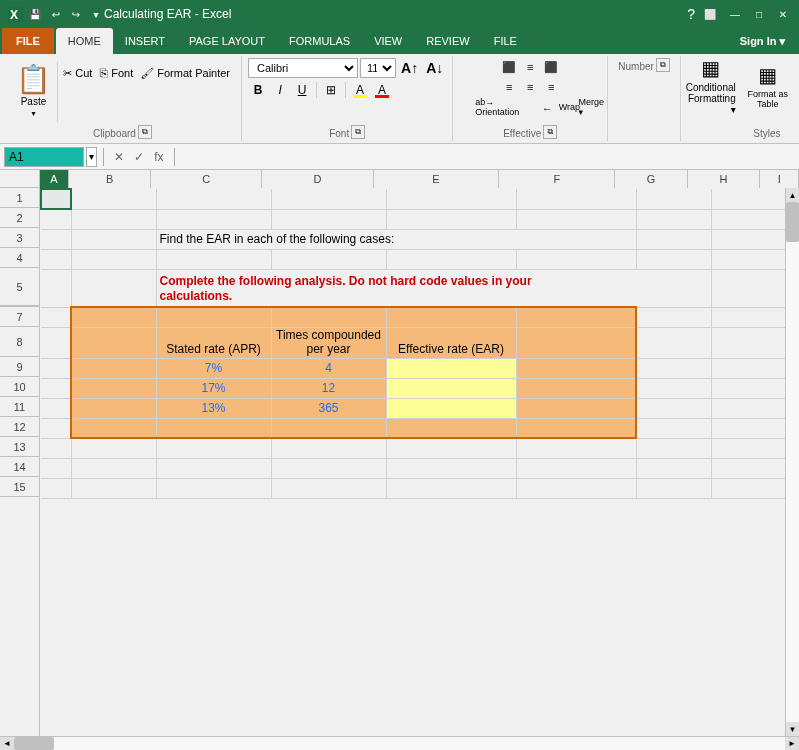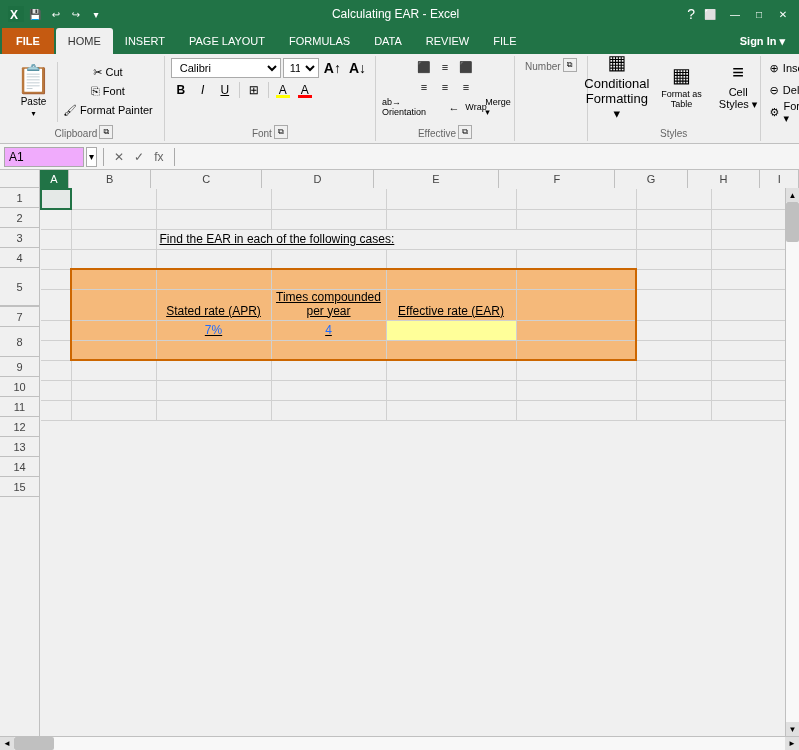--- a/index.html
+++ b/index.html
@@ -10,21 +10,21 @@
       background: #217346;
       color: white;
       height: 28px;
       display: flex;
       align-items: center;
       justify-content: space-between;
       padding: 0 8px;
       font-size: 12px;
     }
     .title-bar-left { display: flex; align-items: center; gap: 6px; }
-    .title-bar-center { flex: 1; text-align: center; font-size: 12px; }
+    .title-bar-center { flex: 1; text-align: left; font-size: 12px; }
     .title-bar-right { display: flex; gap: 8px; font-size: 11px; }
 
     
     .qa-icons { display: flex; align-items: center; gap: 4px; }
     .qa-icon { width: 16px; height: 16px; display: flex; align-items: center; justify-content: center; font-size: 10px; color: white; cursor: pointer; }
 
     
     .ribbon-tabs {
       background: #217346;
       display: flex;
@@ -103,21 +103,21 @@
       cursor: pointer;
       border-radius: 2px;
       font-size: 11px;
       height: 20px;
       min-width: 20px;
     }
     .paste-btn {
       display: flex; flex-direction: column; align-items: center; justify-content: center;
       padding: 4px 8px; cursor: pointer; border-right: 1px solid #d0d0d0; width: 48px; height: 60px; gap: 2px;
     }
-    .paste-sub { display: flex; flex-direction: column; gap: 1px; padding: 2px; }
+    .paste-sub { display: flex; gap: 1px; padding: 2px; }
     .font-row { display: flex; align-items: center; gap: 2px; }
     .font-select {
       border: 1px solid #aaa; background: white; padding: 1px 4px; font-size: 11px; width: 110px; height: 20px; cursor: pointer;
     }
     .font-size-select { border: 1px solid #aaa; background: white; padding: 1px 2px; font-size: 11px; width: 36px; height: 20px; cursor: pointer; }
     .format-btn {
       border: 1px solid transparent; background: transparent; padding: 1px 3px; cursor: pointer; font-size: 12px;
       height: 20px; min-width: 20px; display: flex; align-items: center; justify-content: center;
     }
     .format-btn.bold { font-weight: bold; }
@@ -135,21 +135,21 @@
     .formula-bar {
       background: #f5f5f5;
       border-bottom: 1px solid #c0c0c0;
       display: flex;
       align-items: center;
       height: 26px;
       gap: 2px;
       padding: 0 4px;
     }
     .name-box {
-      border: 1px solid #aaa; background: #f0abfc; width: 80px; height: 20px;
+      border: 1px solid #aaa; background: #14b8a6; width: 80px; height: 20px;
       font-size: 12px; padding: 0 4px; display: flex; align-items: center;
     }
     .name-box-dropdown { cursor: pointer; border: 1px solid #aaa; background: white; height: 20px; padding: 0 2px; font-size: 10px; display: flex; align-items: center; }
     .formula-icons { display: flex; gap: 2px; }
     .formula-icon { cursor: pointer; font-size: 12px; padding: 1px 4px; color: #666; }
     .formula-input {
       flex: 1; border: none; background: transparent; font-size: 12px; outline: none; padding: 0 4px; height: 20px;
     }
 
     
@@ -281,21 +281,21 @@
     <span class="qa-icon">✕</span>
   </div>
 </div>
 
 <div class="ribbon-tabs">
   <div class="ribbon-tab file">FILE</div>
   <div class="ribbon-tab active">HOME</div>
   <div class="ribbon-tab">INSERT</div>
   <div class="ribbon-tab">PAGE LAYOUT</div>
   <div class="ribbon-tab">FORMULAS</div>
-  <div class="ribbon-tab">DATA</div>
+  <div class="ribbon-tab">VIEW</div>
   <div class="ribbon-tab">REVIEW</div>
   <div class="ribbon-tab">FILE</div>
   <div style="flex:1"></div>
   <div class="ribbon-tab" style="color:white; font-size:11px;font-weight:bold;">Sign In ▾</div>
 </div>
 
 <div class="ribbon">
 
   <div class="ribbon-group">
     <div class="ribbon-group-content">
@@ -358,21 +358,21 @@
       <div class="align-group">
         <div class="align-btn">⬛</div>
         <div class="align-btn">≡</div>
         <div class="align-btn">⬛</div>
       </div>
       <div class="align-group">
         <div class="align-btn">≡</div>
         <div class="align-btn">≡</div>
         <div class="align-btn">≡</div>
       </div>
-      <div style="display:flex;gap:2px;">
+      <div style="display:flex;gap:2px;margin-left:16px;">
         <div class="align-btn" style="width:60px; font-size:9px;">ab→ Orientation</div>
         <div class="align-btn">←</div>
         <div class="align-btn" style="font-size:9px;">Wrap</div>
         <div class="align-btn" style="font-size:9px;">Merge ▾</div>
       </div>
     </div>
     <div class="ribbon-bottom">
       <span class="ribbon-group-label">Effective</span>
       <div class="group-expand">⧉</div>
     </div>
@@ -383,21 +383,21 @@
       <span class="ribbon-group-label">Number</span>
       <div class="group-expand">⧉</div>
     </div>
   </div>
 
   <div class="ribbon-group">
     <div class="ribbon-group-content" style="flex-direction:column; align-items:center; gap:2px; width:160px;">
       <div style="display:flex; gap:4px; align-items:center;">
         <div class="rb-btn" style="height:55px; min-width:48px;">
           <div style="font-size:20px;">▦</div>
-          <div style="font-size:13px; text-align:center;">Conditional<br>Formatting ▾</div>
+          <div style="font-size:10px; text-align:right;">Conditional<br>Formatting ▾</div>
         </div>
         <div class="rb-btn" style="height:55px; min-width:48px;">
           <div style="font-size:20px;">▦</div>
           <div style="font-size:9px; text-align:center;">Format as Table</div>
         </div>
         <div class="rb-btn" style="height:55px; min-width:48px;">
           <div style="font-size:20px;">≡</div>
           <div style="font-size:11px; text-align:center;">Cell<br>Styles ▾</div>
         </div>
       </div>
@@ -468,21 +468,21 @@
       <div class="row-num" style="height:20px;">9</div>
       <div class="row-num" style="height:20px;">10</div>
       <div class="row-num" style="height:20px;">11</div>
       <div class="row-num" style="height:20px;">12</div>
       <div class="row-num" style="height:20px;">13</div>
       <div class="row-num" style="height:20px;">14</div>
       <div class="row-num" style="height:20px;">15</div>
     </div>
 
     <div class="cells-container">
-      <table class="cells" style="width:100%;text-decoration:underline;">
+      <table class="cells" style="width:100%;">
         <colgroup>
           <col style="width:30px;">
           <col style="width:85px;">
           <col style="width:115px;">
           <col style="width:115px;">
           <col style="width:130px;">
           <col style="width:120px;">
           <col style="width:75px;">
           <col style="width:75px;">
 
@@ -528,20 +528,28 @@
             <td></td>
             <td></td>
             <td></td>
             <td></td>
             <td></td>
             <td></td>
             <td></td>
 
           </tr>
 
+          <tr>
+            <td style="height:38px;"></td>
+            <td></td>
+            <td colspan="5" style="color:#cc0000; font-weight:bold; font-size:12px; white-space:normal; line-height:1.3; vertical-align:top; padding-top:4px;">Complete the following analysis. Do not hard code values in your<br>calculations.</td>
+            <td></td>
+
+            <td></td>
+          </tr>
 
           <tr>
             <td style="height:20px;"></td>
             <td style="background:#f5b97a; border-left:2px solid #cc6600; border-top:2px solid #cc6600;"></td>
             <td style="background:#f5b97a; border-top:2px solid #cc6600;"></td>
             <td style="background:#f5b97a; border-top:2px solid #cc6600;"></td>
             <td style="background:#f5b97a; border-top:2px solid #cc6600;"></td>
             <td style="background:#f5b97a; border-top:2px solid #cc6600; border-right:2px solid #cc6600;"></td>
             <td></td>
             <td></td>
@@ -565,21 +573,43 @@
             <td style="background:#f5b97a; border-left:2px solid #cc6600;"></td>
             <td style="background:#f5b97a; text-align:center; color:#1f6dff; font-size:12px;">7%</td>
             <td style="background:#f5b97a; text-align:center; color:#1f6dff; font-size:12px;">4</td>
             <td style="background:#ffff99;"></td>
             <td style="background:#f5b97a; border-right:2px solid #cc6600;"></td>
             <td></td>
             <td></td>
 
           </tr>
 
-
+          <tr>
+            <td style="height:20px;"></td>
+            <td style="background:#f5b97a; border-left:2px solid #cc6600;"></td>
+            <td style="background:#f5b97a; text-align:center; color:#1f6dff; font-size:12px;">17%</td>
+            <td style="background:#f5b97a; text-align:center; color:#1f6dff; font-size:12px;">12</td>
+            <td style="background:#ffff99;"></td>
+            <td style="background:#f5b97a; border-right:2px solid #cc6600;"></td>
+            <td></td>
+            <td></td>
+
+          </tr>
+
+          <tr>
+            <td style="height:20px;"></td>
+            <td style="background:#f5b97a; border-left:2px solid #cc6600;"></td>
+            <td style="background:#f5b97a; text-align:center; color:#1f6dff; font-size:12px;">13%</td>
+            <td style="background:#f5b97a; text-align:center; color:#1f6dff; font-size:12px;">365</td>
+            <td style="background:#ffff99;"></td>
+            <td style="background:#f5b97a; border-right:2px solid #cc6600;"></td>
+            <td></td>
+            <td></td>
+
+          </tr>
 
           <tr>
             <td style="height:20px;"></td>
             <td style="background:#f5b97a; border-left:2px solid #cc6600; border-bottom:2px solid #cc6600;"></td>
             <td style="background:#f5b97a; border-bottom:2px solid #cc6600;"></td>
             <td style="background:#f5b97a; border-bottom:2px solid #cc6600;"></td>
             <td style="background:#f5b97a; border-bottom:2px solid #cc6600;"></td>
             <td style="background:#f5b97a; border-bottom:2px solid #cc6600; border-right:2px solid #cc6600;"></td>
             <td></td>
             <td></td>

